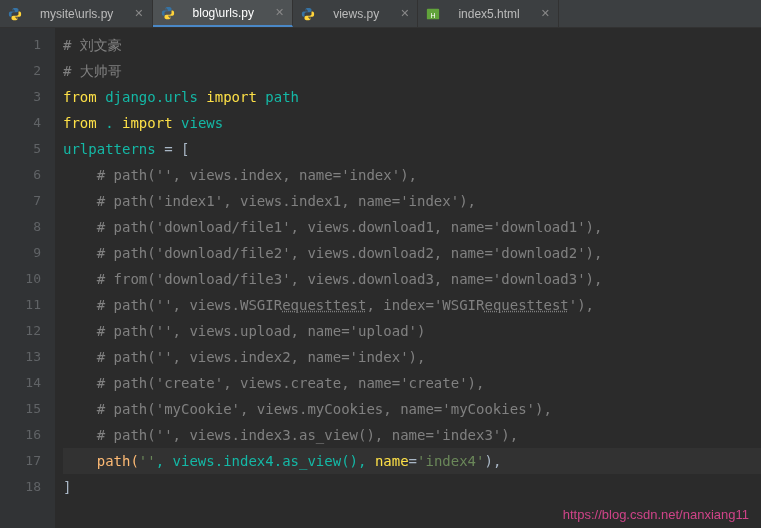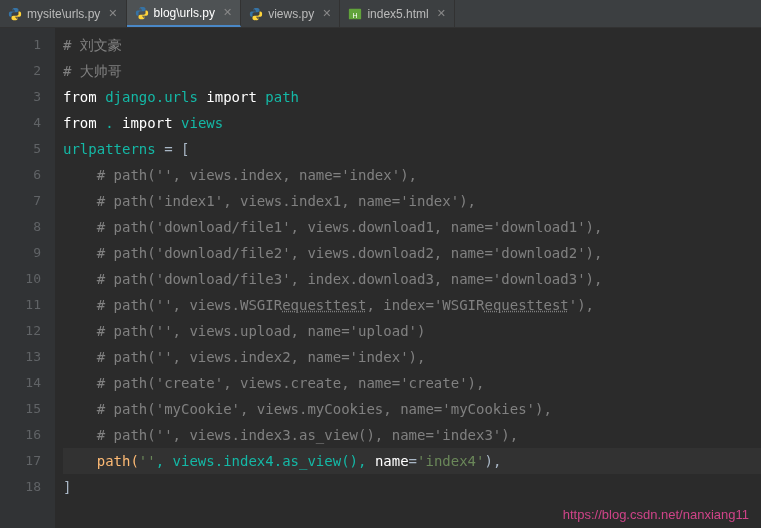--- a/index.html
+++ b/index.html
@@ -16,21 +16,21 @@
   .tabs {
     display: flex;
     background: #3c3f41;
     height: 28px;
     border-bottom: 1px solid #323232;
   }
   .tab {
     display: flex;
     align-items: center;
     padding: 0 8px;
-    gap: 5px;
+    gap: 18px;
     color: #bbbbbb;
     font-size: 12px;
     font-family: 'Segoe UI', Arial, sans-serif;
     border-right: 1px solid #323232;
     cursor: pointer;
   }
   .tab.active {
     background: #4e5254;
     border-bottom: 2px solid #4a88c7;
     color: #fff;
@@ -76,21 +76,21 @@
     padding-left: 8px;
     overflow: hidden;
     position: relative;
   }
   .line {
     height: 26px;
     line-height: 26px;
     white-space: pre;
   }
   .line.hl { background: #323232; }
-  .c-kw { color: #ffffff; }
+  .c-kw { color: #fde047; }
   .c-cm { color: #808080; }
   .c-str { color: #6a8759; }
   .c-fn { color: #fdba74; }
   .c-id { color: #14b8a6; }
   .c-op { color: #a9b7c6; }
   .c-und { text-decoration: underline dotted #808080; }
   .watermark {
     position: absolute;
     bottom: 6px;
     right: 12px;
@@ -170,21 +170,21 @@
   <div class="code">
     <div class="line"><span class="c-cm"># 刘文豪</span></div>
     <div class="line"><span class="c-cm"># 大帅哥</span></div>
     <div class="line"><span class="c-kw">from </span><span class="c-id">django.urls </span><span class="c-kw">import </span><span class="c-id">path</span></div>
     <div class="line"><span class="c-kw">from </span><span class="c-id">. </span><span class="c-kw">import </span><span class="c-id">views</span></div>
     <div class="line"><span class="c-id">urlpatterns </span><span class="c-op">= [</span></div>
     <div class="line"><span class="c-cm">    # path('', views.index, name='index'),</span></div>
     <div class="line"><span class="c-cm">    # path('index1', views.index1, name='index'),</span></div>
     <div class="line"><span class="c-cm">    # path('download/file1', views.download1, name='download1'),</span></div>
     <div class="line"><span class="c-cm">    # path('download/file2', views.download2, name='download2'),</span></div>
-    <div class="line"><span class="c-cm">    # path('download/file3', index.download3, name='download3'),</span></div>
+    <div class="line"><span class="c-cm">    # from('download/file3', views.download3, name='download3'),</span></div>
     <div class="line"><span class="c-cm">    # path('', views.WSGIR</span><span class="c-cm c-und">equesttest</span><span class="c-cm">, index='WSGIR</span><span class="c-cm c-und">equesttest</span><span class="c-cm">'),</span></div>
     <div class="line"><span class="c-cm">    # path('', views.upload, name='upload')</span></div>
     <div class="line"><span class="c-cm">    # path('', views.index2, name='index'),</span></div>
     <div class="line"><span class="c-cm">    # path('create', views.create, name='create'),</span></div>
     <div class="line"><span class="c-cm">    # path('myCookie', views.myCookies, name='myCookies'),</span></div>
     <div class="line"><span class="c-cm">    # path('', views.index3.as_view(), name='index3'),</span></div>
     <div class="line hl"><span class="c-fn">    path(</span><span class="c-str">''</span><span class="c-id">, views.index4.as_view(), </span><span class="c-kw">name</span><span class="c-op">=</span><span class="c-str">'index4'</span><span class="c-op">),</span></div>
     <div class="line"><span class="c-op">]</span></div>
   </div>
 </div>

